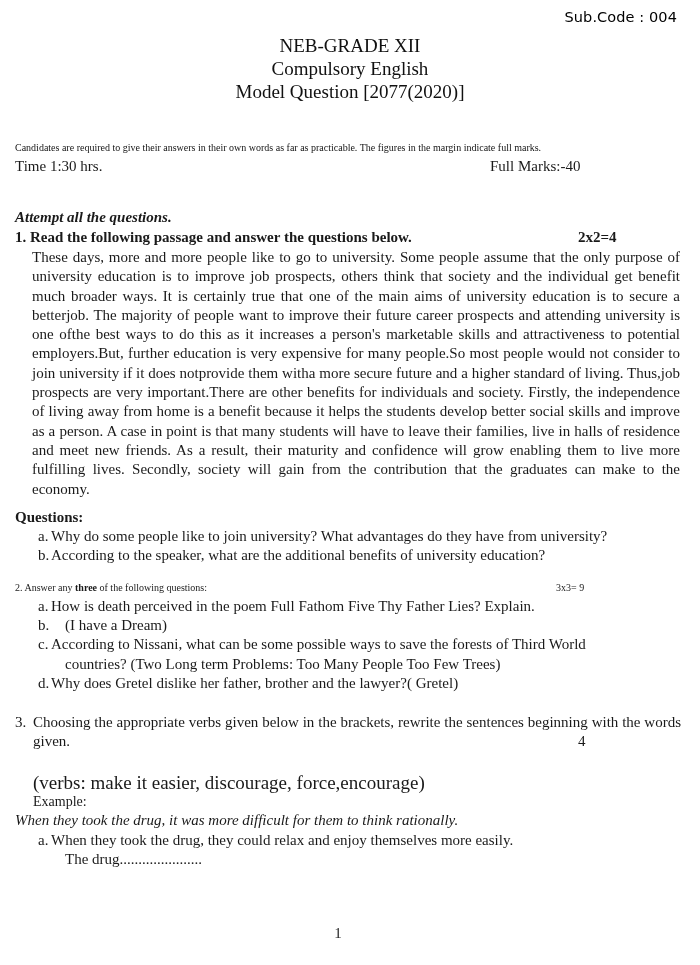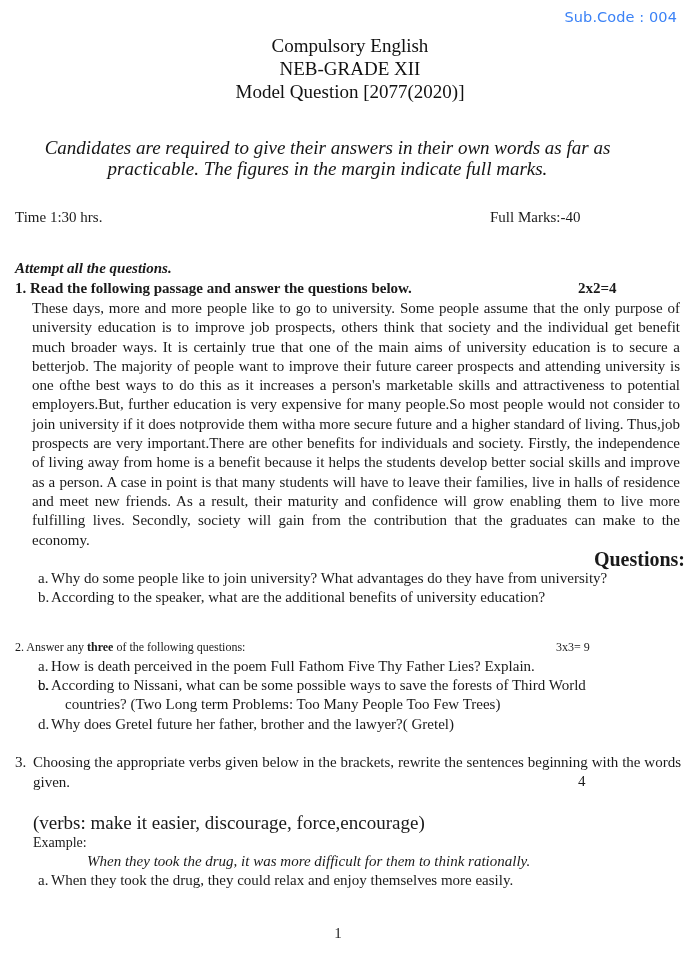--- a/index.html
+++ b/index.html
@@ -26,47 +26,45 @@
   
   .subcode-row {
     text-align: right;
     padding-top: 8px;
     padding-right: 8px;
   }
   .subcode {
     font-family: "DejaVu Sans", "Liberation Sans", sans-serif;
     font-size: 14.5px;
     letter-spacing: 0.1px;
-    color: #3b82f6;
+    color: #000000;
   }
   .title-block {
     text-align: center;
     margin-top: 8px;
   }
   .title-line {
     font-size: 19px;
     line-height: 23px;
     color: #111111;
     white-space: nowrap;
   }
 
   
   .instructions {
     margin-top: 34px;
-    font-style: italic;
-    font-size: 19px;
+    font-size: 10px;
     line-height: 21px;
-    text-align: center;
+    text-align: left;
     width: 625px;
     color: #141414;
   }
 
   
   .meta-row {
-    margin-top: 30px;
     position: relative;
     height: 20px;
     font-size: 15px;
   }
   .meta-left {
     position: absolute;
     left: 0;
     top: 0;
   }
   .meta-right {
@@ -104,25 +102,24 @@
     width: 648px;
     text-align: justify;
     text-align-last: left;
     font-size: 15px;
     line-height: 19.3px;
     text-indent: 0;
     hyphens: none;
   }
 
   .sub-label {
-    margin-top: 0;
+    margin-top: 9px;
     font-weight: bold;
-    font-size: 20px;
+    font-size: 15px;
     line-height: 19px;
-    text-align: right;
   }
 
   .qlist {
     list-style: none;
     margin: 0;
     padding: 0;
   }
   .qitem {
     position: relative;
     padding-left: 36px;
@@ -142,22 +139,22 @@
     text-align-last: left;
     width: 625px;
   }
   .qitem .cont {
     display: block;
     padding-left: 14px;
   }
 
   .q2head {
     position: relative;
-    margin-top: 30px;
-    font-size: 12px;
+    margin-top: 12px;
+    font-size: 10px;
     line-height: 19px;
   }
   .q2head .marks {
     position: absolute;
     left: 541px;
     top: 0;
   }
   .q2head b { font-weight: bold; }
 
   .q3head {
@@ -187,21 +184,20 @@
     margin-left: 18px;
     font-size: 19px;
     line-height: 19.4px;
   }
   .example-label {
     margin-left: 18px;
     font-size: 14px;
     line-height: 19.4px;
   }
   .example-line {
-    margin-left: 72px;
     font-style: italic;
     font-size: 15px;
     line-height: 19.4px;
   }
   .final-item {
     position: relative;
     margin-top: 0;
     padding-left: 36px;
     font-size: 15px;
     line-height: 19.4px;
@@ -230,22 +226,22 @@
 </head>
 <body>
 
 <div class="page">
 
   <div class="subcode-row">
     <span class="subcode">Sub.Code : 004</span>
   </div>
 
   <div class="title-block">
+    <div class="title-line">NEB-GRADE XII</div>
     <div class="title-line">Compulsory English</div>
-    <div class="title-line">NEB-GRADE XII</div>
     <div class="title-line">Model Question [2077(2020)]</div>
   </div>
 
   <div class="instructions">Candidates are required to give their answers in their own words as far as practicable. The figures in the margin indicate full marks.</div>
 
   <div class="meta-row">
     <span class="meta-left">Time 1:30 hrs.</span>
     <span class="meta-right">Full Marks:-40</span>
   </div>
 
@@ -276,44 +272,46 @@
     <span class="marks">3x3= 9</span>
   </div>
 
   <div class="qlist">
     <div class="qitem">
       <span class="mk">a.</span>
       <span class="txt">How is death perceived in the poem Full Fathom Five Thy Father Lies? Explain.</span>
     </div>
     <div class="qitem">
       <span class="mk">b.</span>
+      <span class="cont">(I have a Dream)</span>
     </div>
     <div class="qitem justify">
       <span class="mk">c.</span>
       <span class="txt">According to Nissani, what can be some possible ways to save the forests of Third World</span>
       <span class="cont">countries? (Two Long term Problems: Too Many People Too Few Trees)</span>
     </div>
     <div class="qitem">
       <span class="mk">d.</span>
-      <span class="txt">Why does Gretel future her father, brother and the lawyer?( Gretel)</span>
+      <span class="txt">Why does Gretel dislike her father, brother and the lawyer?( Gretel)</span>
     </div>
   </div>
 
   <div class="q3head">
     <span class="num">3.</span>
     <span>Choosing the appropriate verbs given below in the brackets, rewrite the sentences beginning with the words given.</span>
     <span class="marks">4</span>
   </div>
 
   <div class="verbs">(verbs:  make it easier, discourage, force,encourage)</div>
   <div class="example-label">Example:</div>
   <div class="example-line">When they took the drug, it was more difficult for them to think rationally.</div>
 
   <div class="final-item">
     <span class="mk">a.</span>
     <span class="txt">When they took the drug, they could relax and enjoy themselves more easily.</span>
+    <span class="cont">The drug......................</span>
   </div>
 
   <div class="page-number">
     <span>1</span>
   </div>
 
 </div>
 
 </body></html>

